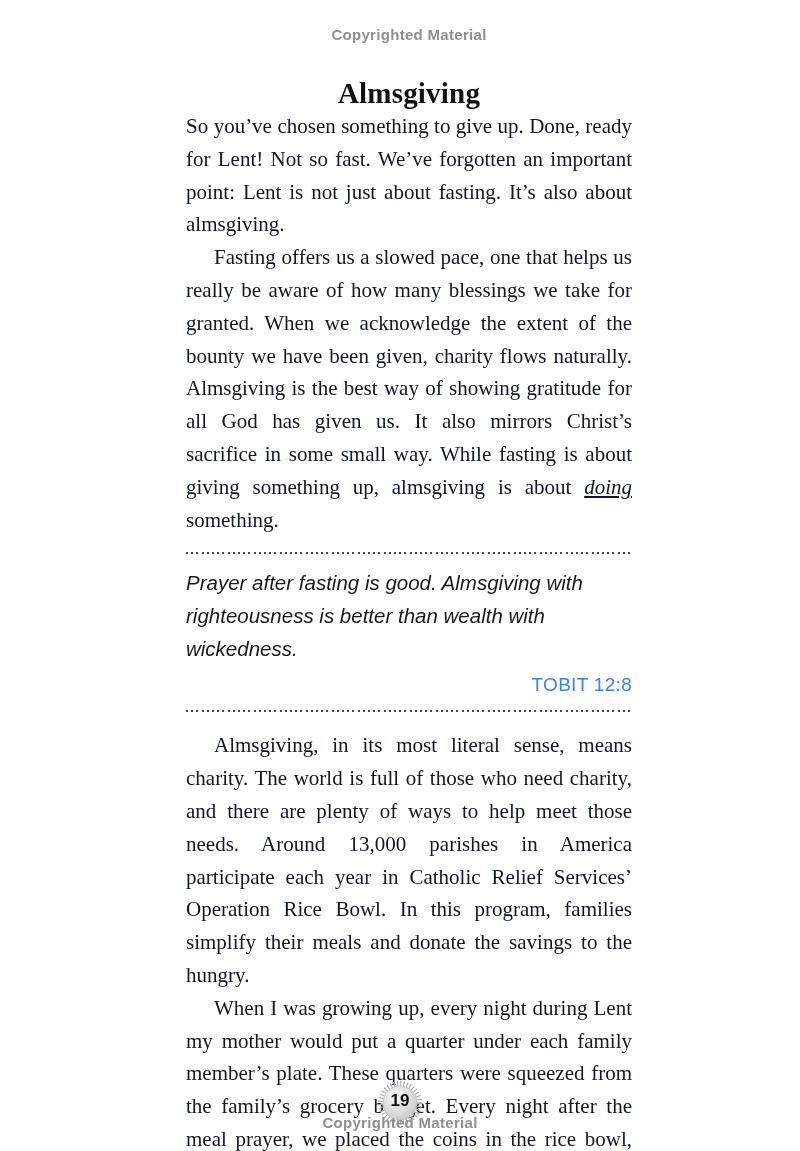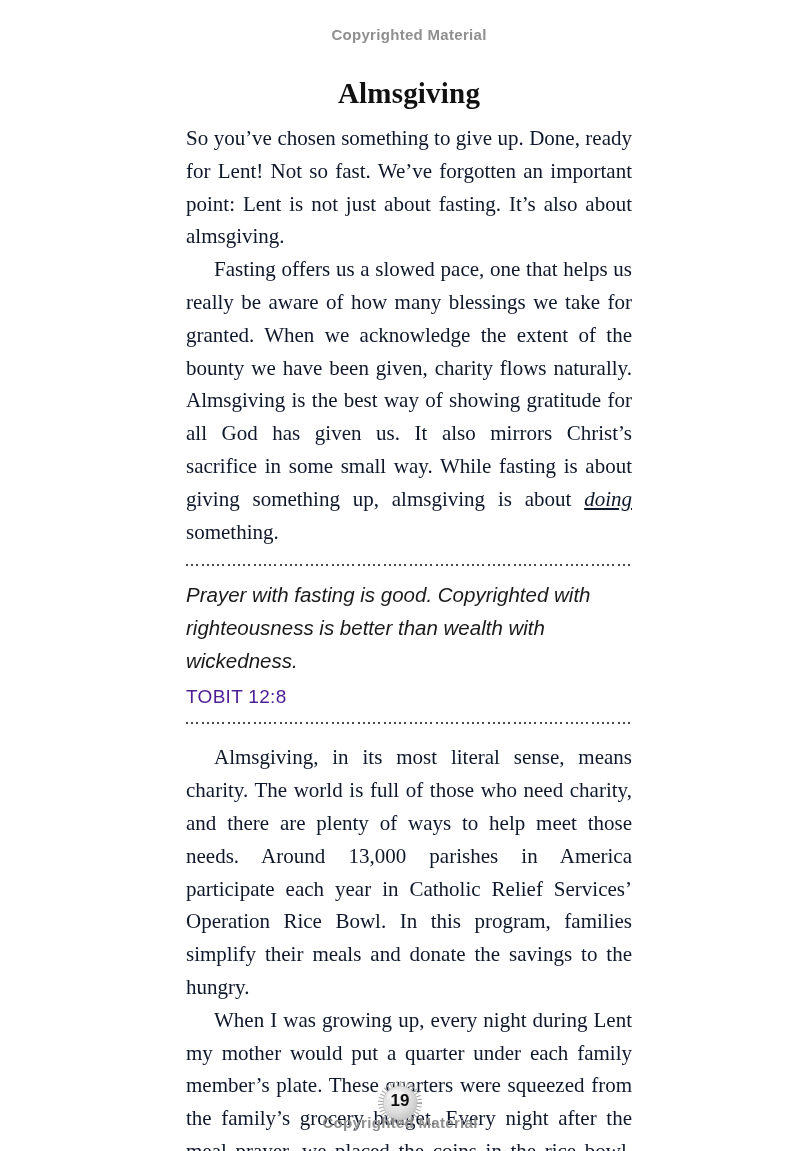--- a/index.html
+++ b/index.html
@@ -25,21 +25,20 @@
     color: #8f8f8f;
     text-align: center;
   }
   .top-notice { margin-bottom: 34px; }
   .chapter-title {
     font-family: "Liberation Serif", serif;
     font-weight: bold;
     font-size: 29px;
     text-align: center;
     color: #111111;
-    margin-bottom: 12px;
     letter-spacing: 0.2px;
   }
   .body-text p {
     font-size: 21px;
     line-height: 32.8px;
     text-align: justify;
     color: #0f172a;
   }
   .body-text p.indent { text-indent: 28px; }
   .italic-word { font-style: italic; text-decoration: underline; }
@@ -57,22 +56,22 @@
     font-family: "Liberation Sans", sans-serif;
     font-style: italic;
     font-size: 20.5px;
     line-height: 33px;
     color: #1a1a1a;
     text-align: left;
   }
   .quote-attribution {
     font-family: "Liberation Sans", sans-serif;
     font-size: 19px;
-    color: #4c1d95;
-    text-align: left;
+    color: #3b82f6;
+    text-align: right;
     margin-top: 9px;
     letter-spacing: 0.3px;
   }
   .footer {
     position: absolute;
     left: 0;
     right: 0;
     bottom: 20px;
     text-align: center;
   }
@@ -107,21 +106,21 @@
     <h1 class="chapter-title">Almsgiving</h1>
 
     <div class="body-text">
       <p>So you’ve chosen something to give up. Done, ready for Lent! Not so fast. We’ve forgotten an important point: Lent is not just about fasting. It’s also about almsgiving.</p>
       <p class="indent"><span>Fasting offers us a slowed pace, one that helps us really be aware of how many blessings we take for granted. When we acknowledge the extent of the bounty we have been given, charity flows naturally. Almsgiving is the best way of showing gratitude for all God has given us. It also mirrors Christ’s sacrifice in some small way. While fasting is about giving something up, almsgiving is about </span><span class="italic-word">doing</span><span> something.</span></p>
     </div>
 
     <div class="quote-block">
       <div class="dotted-rule"></div>
       <div class="quote-inner">
-        <div class="quote-text">Prayer with fasting is good. Copyrighted with righteousness is better than wealth with wickedness.</div>
+        <div class="quote-text">Prayer after fasting is good. Almsgiving with righteousness is better than wealth with wickedness.</div>
         <div class="quote-attribution">TOBIT 12:8</div>
       </div>
       <div class="dotted-rule"></div>
     </div>
 
     <div class="body-text">
       <p class="indent">Almsgiving, in its most literal sense, means charity. The world is full of those who need charity, and there are plenty of ways to help meet those needs. Around 13,000 parishes in America participate each year in Catholic Relief Services’ Operation Rice Bowl. In this program, families simplify their meals and donate the savings to the hungry.</p>
       <p class="indent">When I was growing up, every night during Lent my mother would put a quarter under each family member’s plate. These quarters were squeezed from the family’s grocery budget. Every night after the meal prayer, we placed the coins in the rice bowl, giving us a tactile connection to the act of almsgiving. At the end of the season, we put those coins in an envelope and dropped them in the collection basket at church.</p>
     </div>
 

